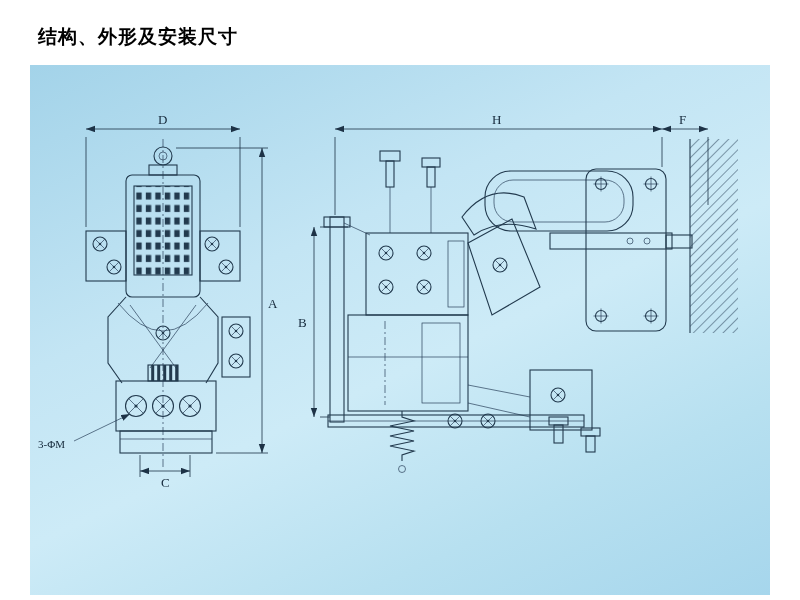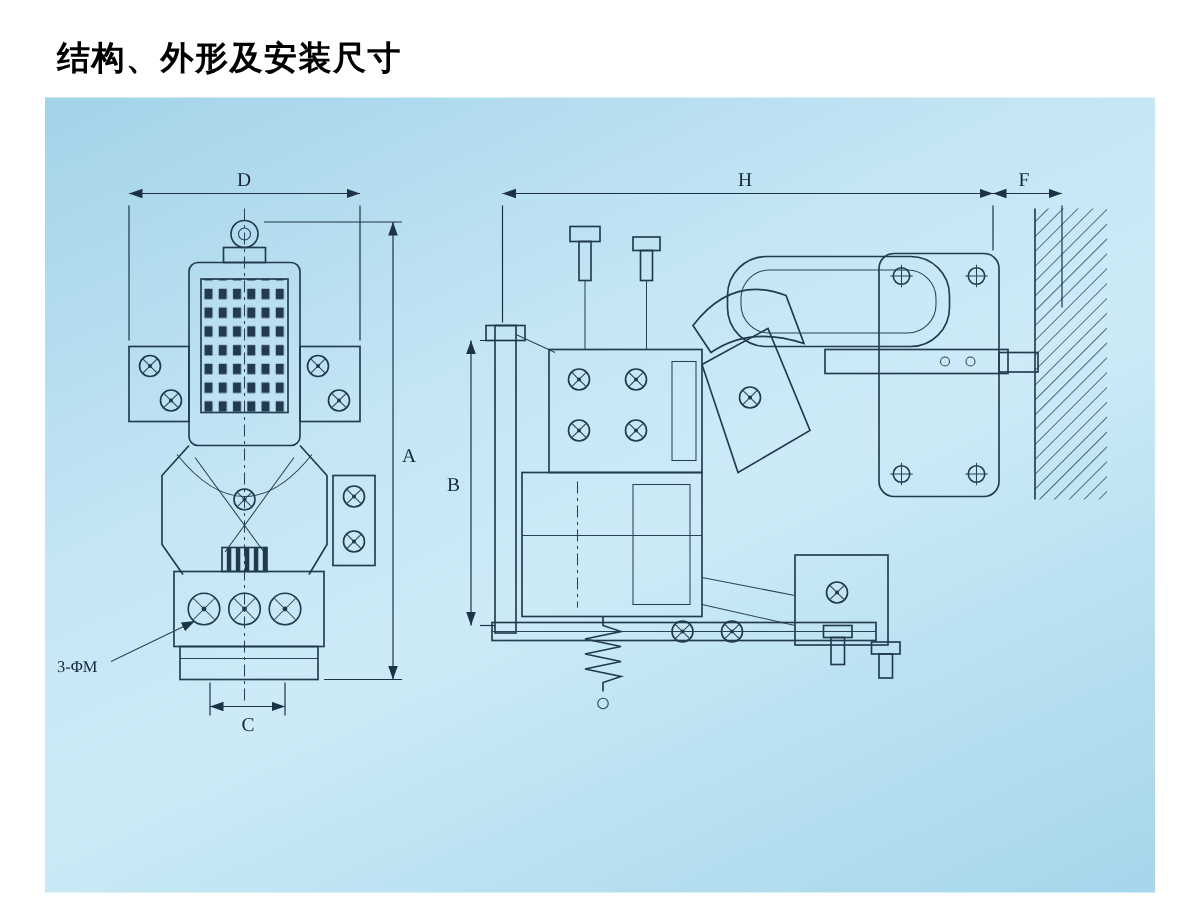--- a/index.html
+++ b/index.html
@@ -5,21 +5,21 @@
   * { margin:0; padding:0; box-sizing:border-box; }
   html,body { width:800px; height:600px; }
   body {
     background:#ffffff;
     font-family:"Liberation Serif", serif;
     position:relative;
     overflow:hidden;
   }
   .page-title {
     position:absolute; left:38px; top:24px;
-    font-size:22px; font-weight:bold; color:#000;
+    font-size:19px; font-weight:bold; color:#000;
     letter-spacing:1px;
   }
   .drawing-area {
     position:absolute; left:30px; top:65px; width:740px; height:530px;
     background:linear-gradient(155deg,#a3d3e9 0%,#c3e5f4 35%,#cdebf7 55%,#b7e0f0 78%,#a6d6ec 100%);
   }
   svg text {
     font-family:"Liberation Serif", serif;
     font-size:13px;
     fill:#14283a;

